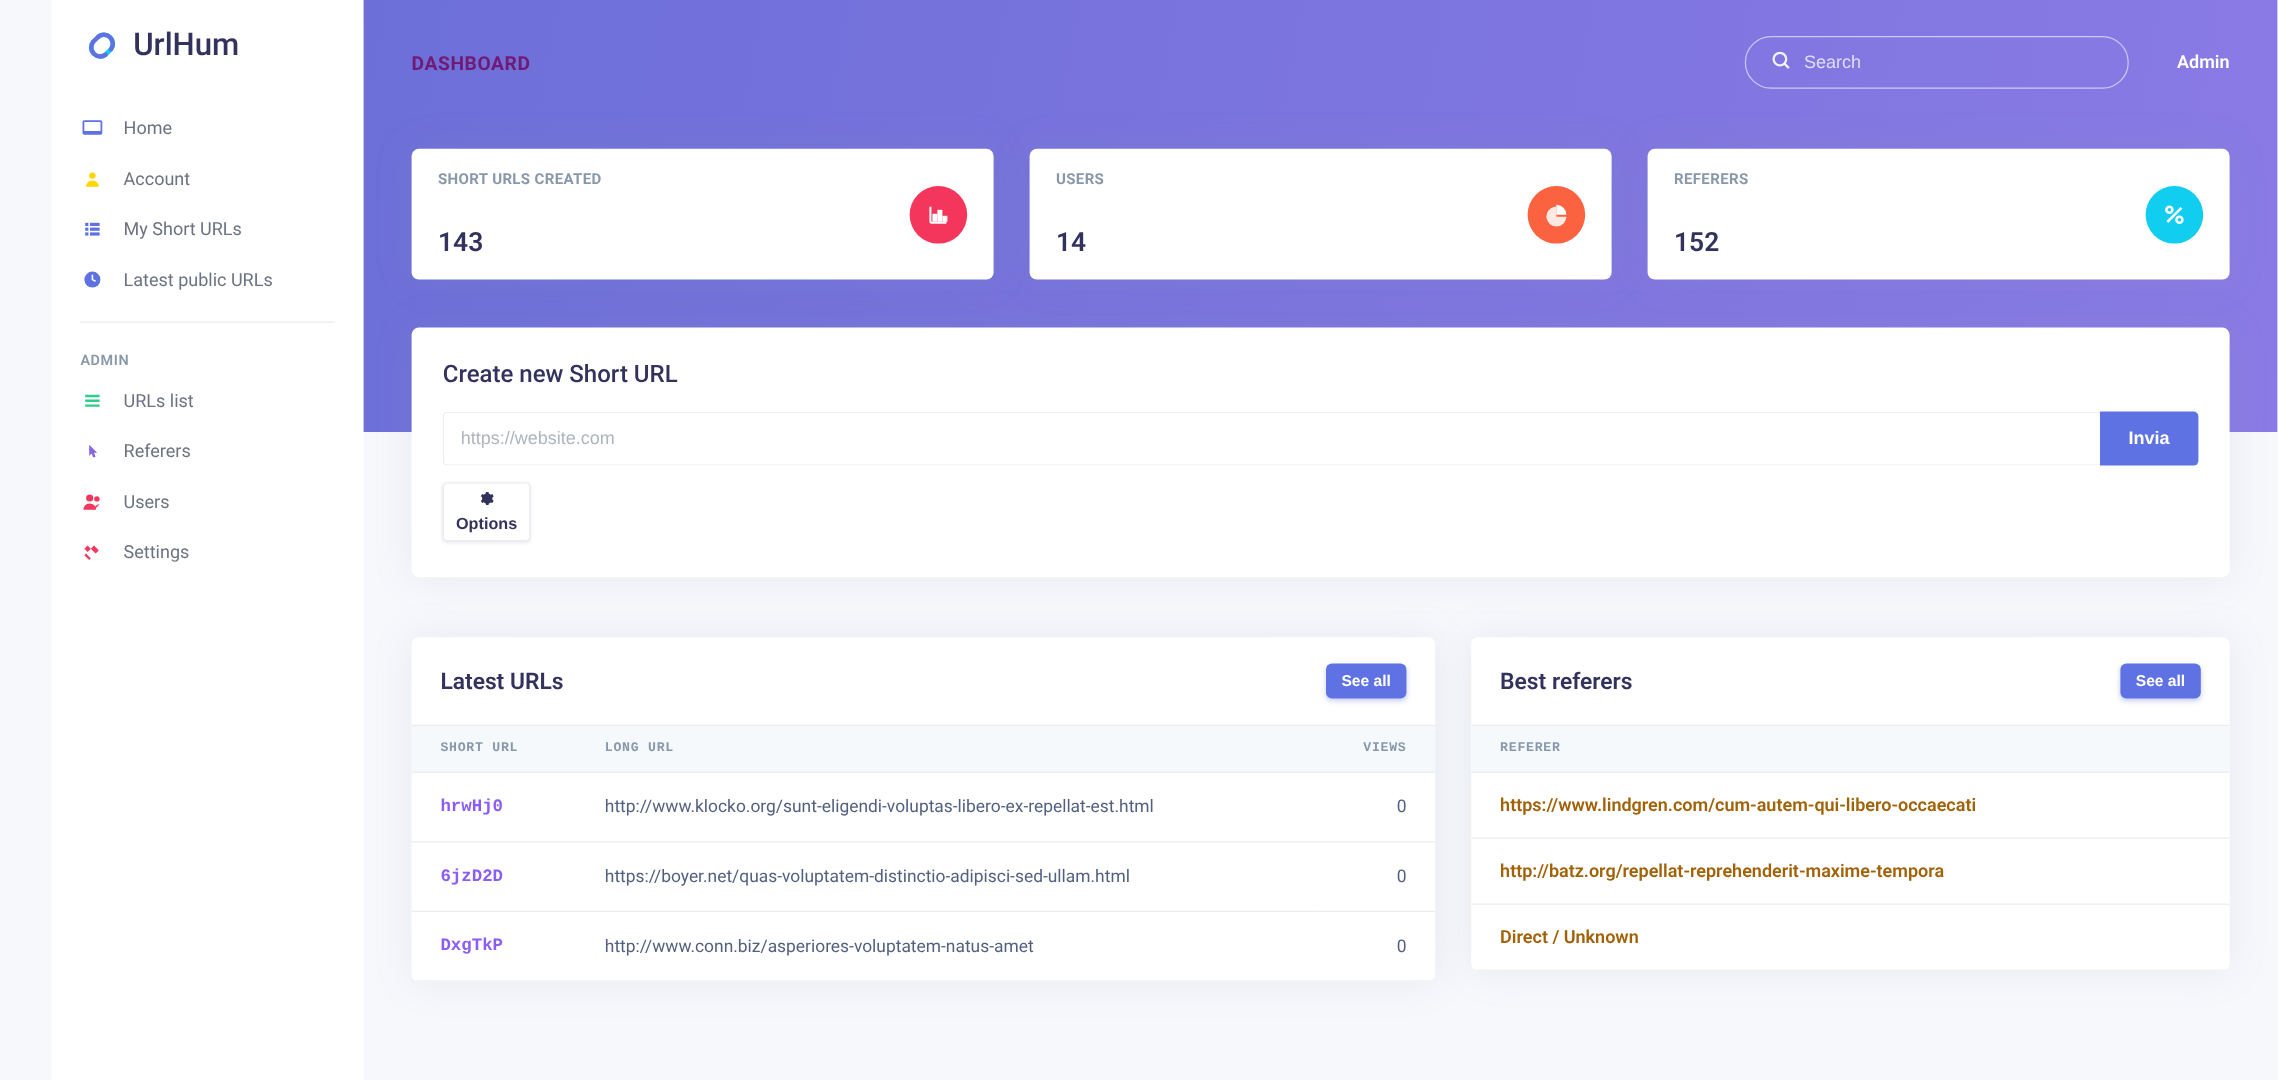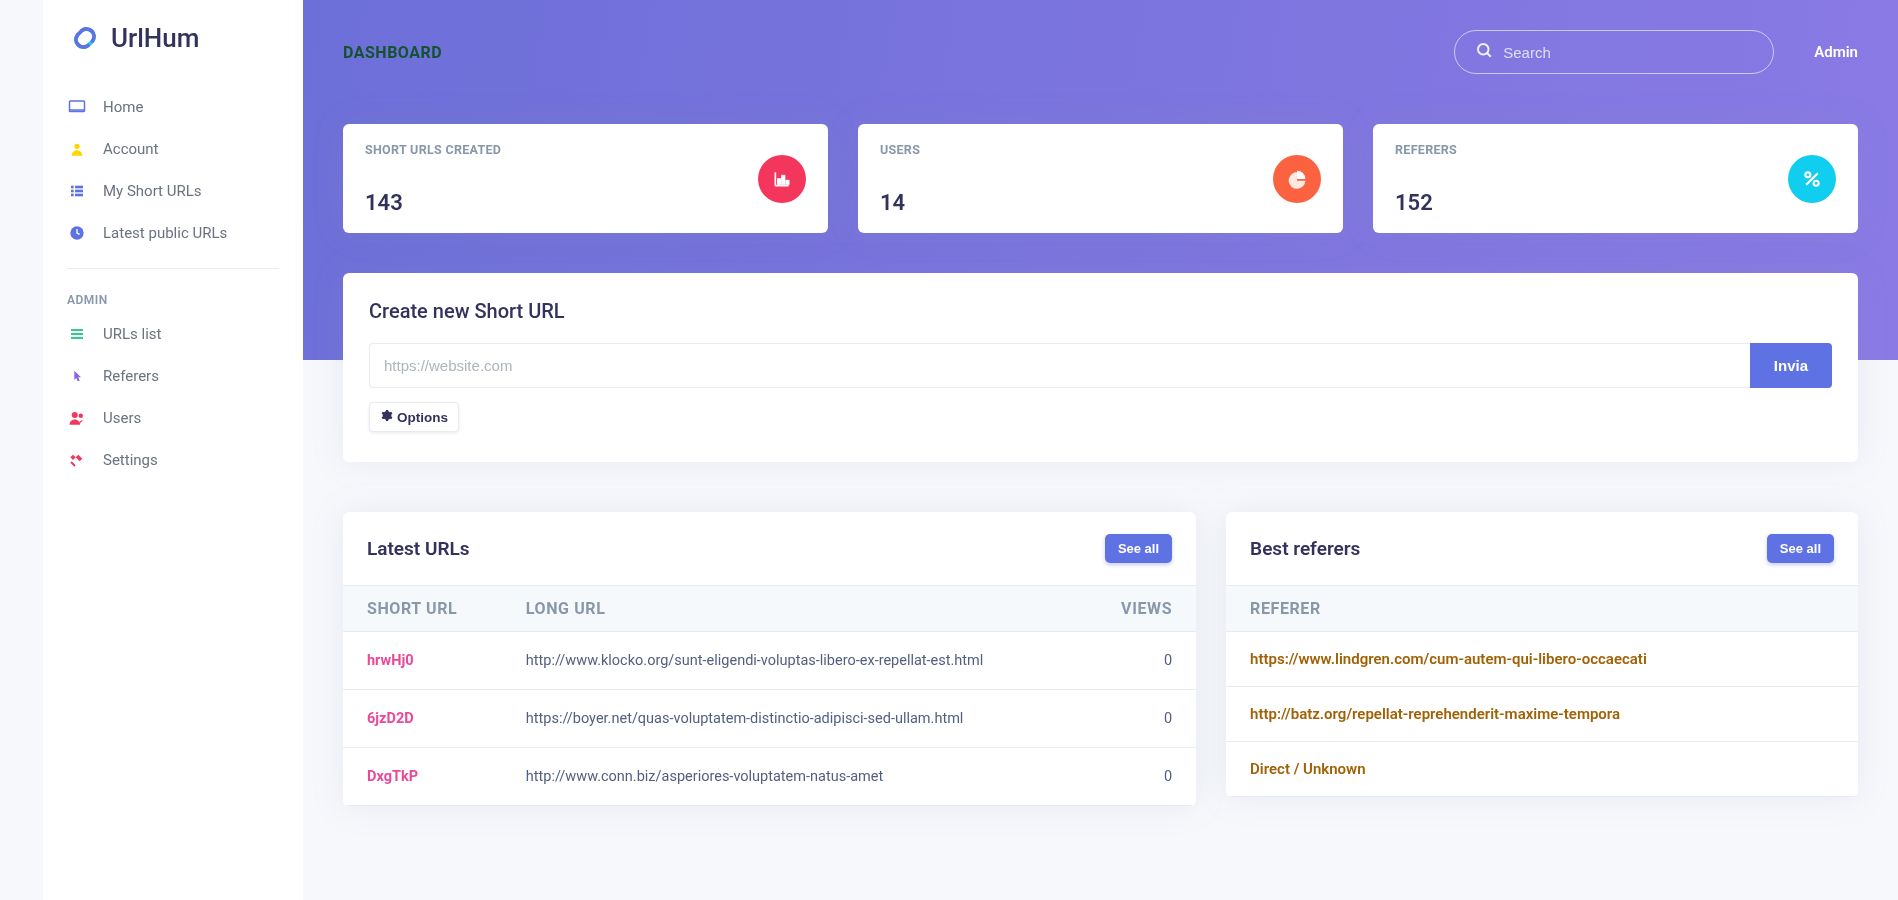--- a/index.html
+++ b/index.html
@@ -68,21 +68,21 @@
     position: relative;
     padding: 0 40px 40px;
   }
   .topbar {
     display: flex;
     align-items: center;
     padding-top: 30px;
     margin-bottom: 50px;
   }
   .page-title {
-    color: #14532d;
+    color: #701a75;
     font-size: 16px;
     font-weight: 700;
     letter-spacing: 0.5px;
   }
   .topbar-right {
     margin-left: auto;
     display: flex;
     align-items: center;
     gap: 40px;
   }
@@ -186,20 +186,21 @@
     margin-top: 14px;
     border: 1px solid #e9ecef;
     border-radius: 4px;
     padding: 6px 10px;
     background: #fff;
     font-size: 13.5px;
     font-weight: 600;
     color: #32325d;
     cursor: pointer;
     box-shadow: 0 1px 3px rgba(50,50,93,.1);
+    flex-direction: column;
   }
 
   
   .columns { display: flex; gap: 30px; }
   .col-left { flex: 1.35; }
   .col-right { flex: 1; }
   .card {
     background: #fff;
     border-radius: 6px;
     box-shadow: 0 0 32px rgba(136,152,170,.15);
@@ -225,36 +226,37 @@
     font-size: 13px;
     font-weight: 600;
     cursor: pointer;
     box-shadow: 0 2px 4px rgba(94,114,228,.35);
   }
   table { width: 100%; border-collapse: collapse; }
   thead th {
     text-align: left;
     background: #f6f9fc;
     color: #8898aa;
-    font-size: 16px;
+    font-size: 11px;
     font-weight: 700;
     letter-spacing: 0.6px;
     padding: 13px 24px;
     border-top: 1px solid #e9ecef;
     border-bottom: 1px solid #e9ecef;
+    font-family: Liberation Mono, monospace;
   }
   thead th.right { text-align: right; }
   tbody td {
     padding: 20px 24px;
     border-bottom: 1px solid #e9ecef;
     font-size: 14.5px;
     color: #525f7f;
     vertical-align: middle;
   }
-  tbody td.short { font-weight: 700; color: #ec4899; }
+  tbody td.short { font-weight: 700; color: #8b5cf6; font-family: Liberation Mono, monospace; }
   tbody td.right { text-align: right; }
   tbody td a { color: #525f7f; text-decoration: none; }
   .ref-row {
     padding: 18px 24px;
     border-bottom: 1px solid #e9ecef;
     font-size: 15px;
     font-weight: 600;
     color: #a16207;
   }
 </style>

